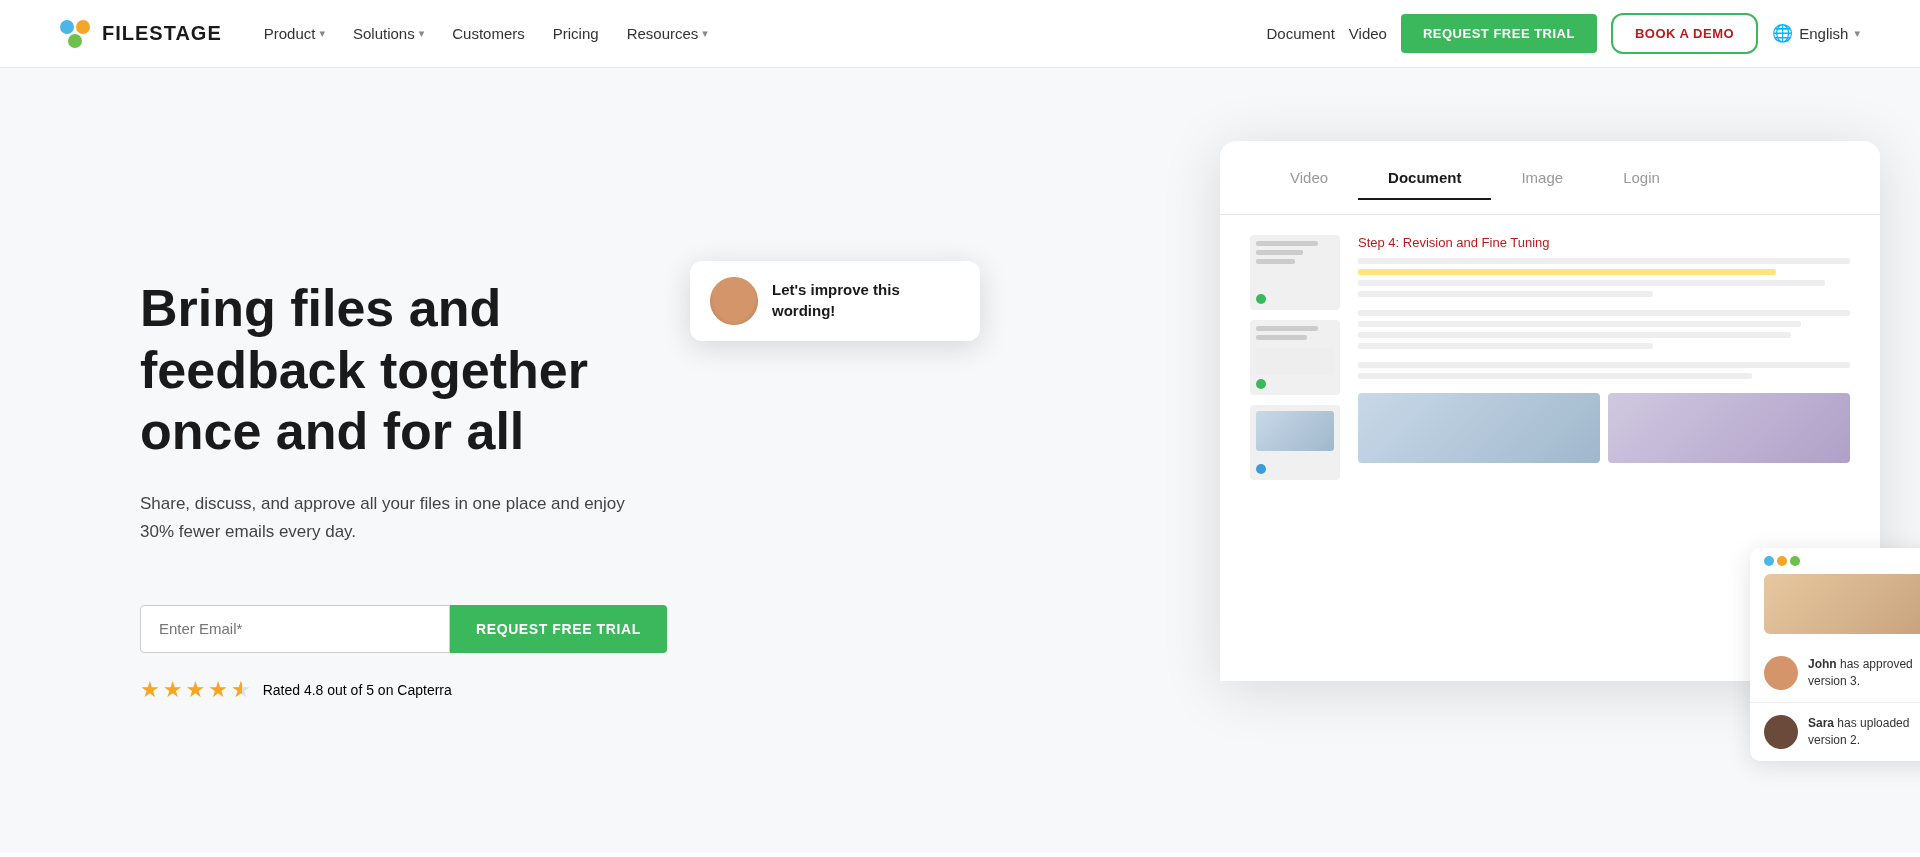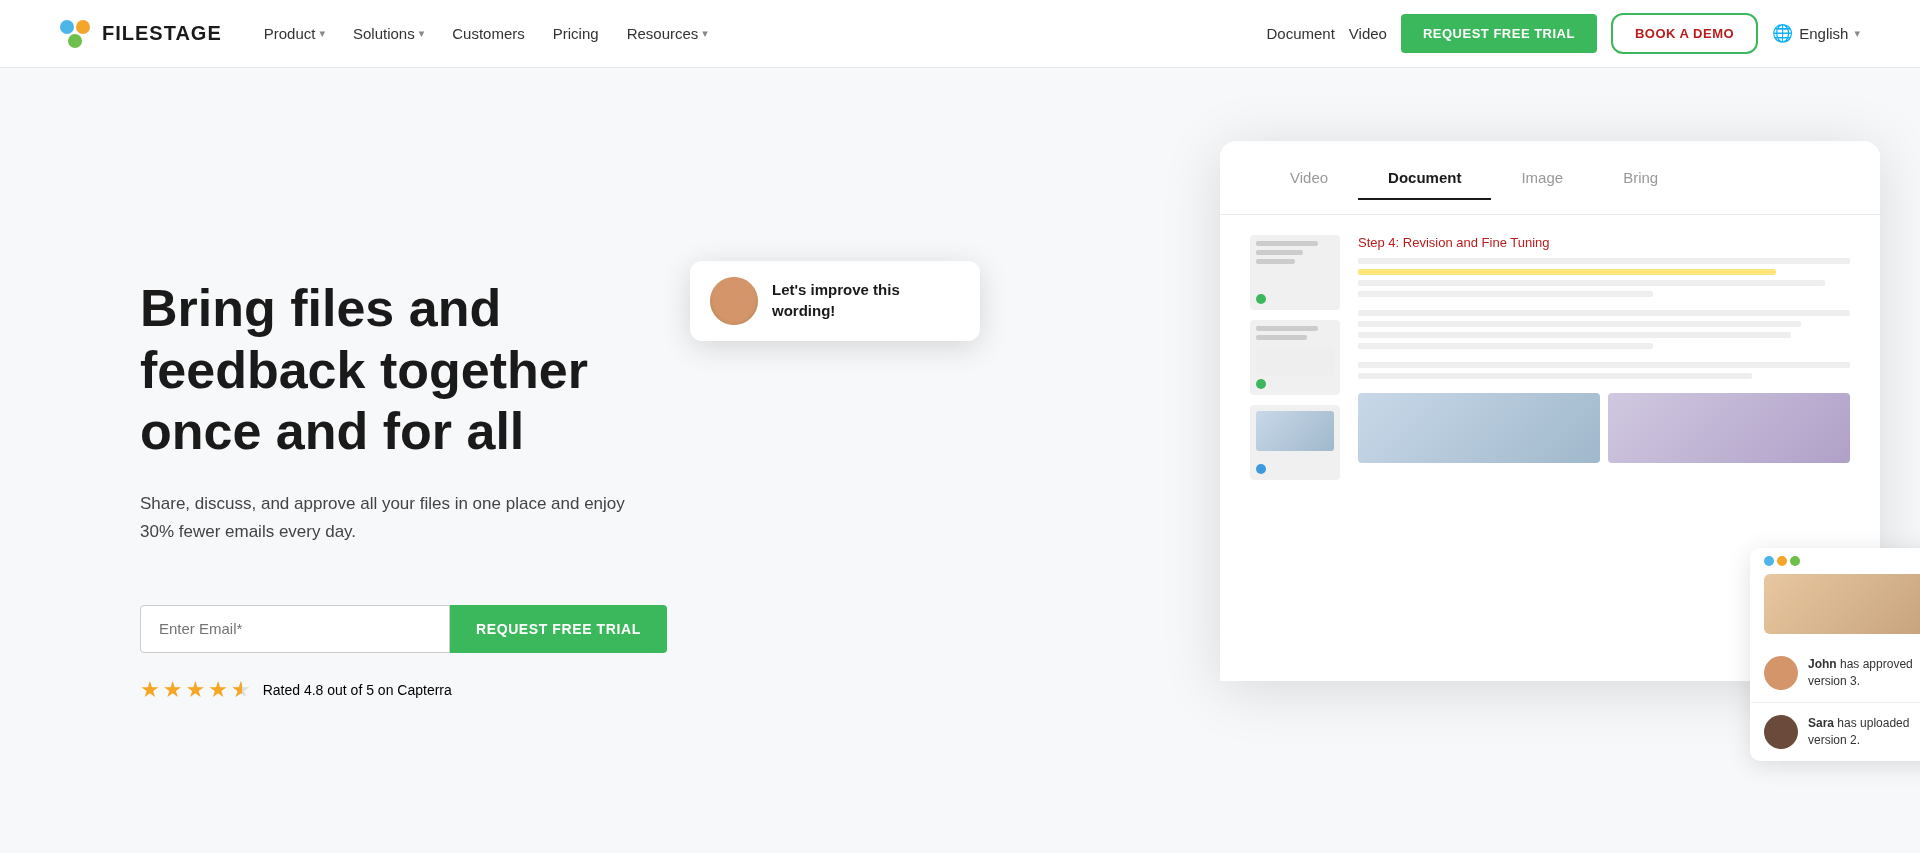--- a/index.html
+++ b/index.html
@@ -280,21 +280,21 @@
         <div class="mock-tab">
           <span>Video</span>
         </div>
         <div class="mock-tab active">
           <span>Document</span>
         </div>
         <div class="mock-tab">
           <span>Image</span>
         </div>
         <div class="mock-tab">
-          <span>Bring</span>
+          <span>Login</span>
         </div>
       </div>
       <div class="mock-content">
 
         <div class="mock-left-col">
           <div class="mock-thumb">
             <div class="mock-thumb-line"></div>
             <div class="mock-thumb-line" style="width:60%"></div>
             <div class="mock-thumb-line" style="width:50%"></div>
             <div class="mock-dot"></div>

